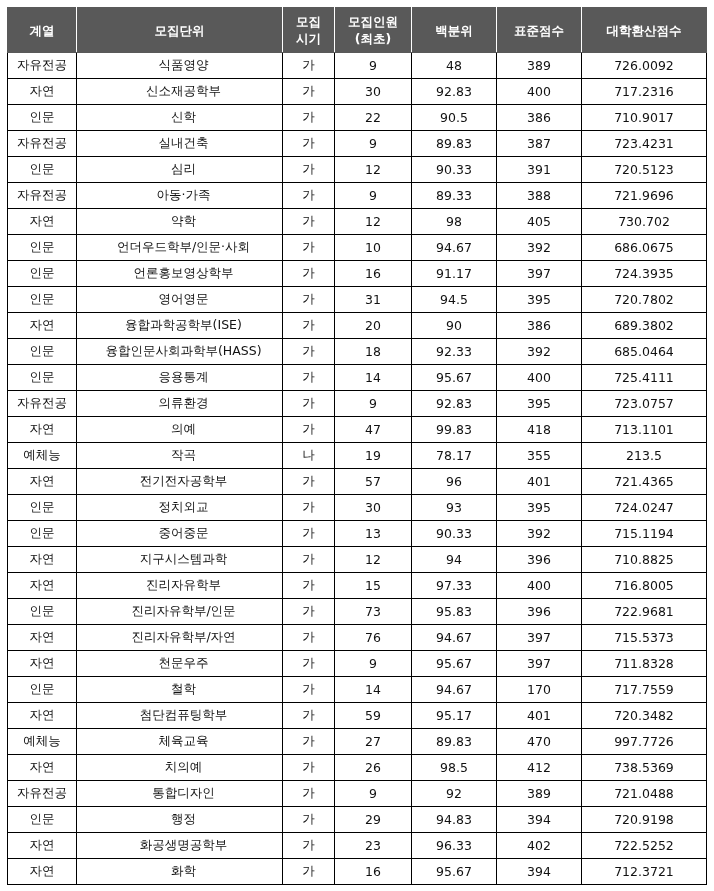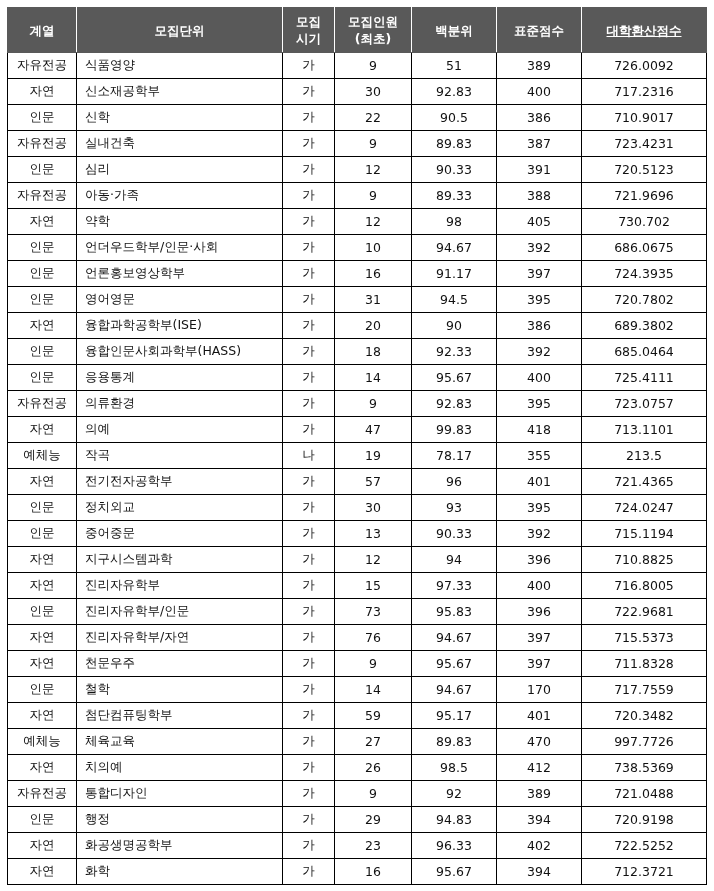--- a/index.html
+++ b/index.html
@@ -21,23 +21,23 @@
   table.admissions thead th {
     background: #595959;
     color: #ffffff;
     font-weight: bold;
     height: 44px;
     line-height: 17px;
     text-align: center;
     border-color: #595959;
     border-right-color: #ffffff;
   }
-  table.admissions thead th:last-child { border-right-color: #595959; text-decoration: underline; }
+  table.admissions thead th:last-child { border-right-color: #595959; }
   table.admissions tbody td { height: 25px; text-align: center; }
-  table.admissions tbody td.unit { text-align: left; padding-left: 8px; }
+  table.admissions tbody td.unit { text-align: center; padding-left: 8px; }
   .hdr-line { display: block; }
 </style>
 </head>
 <body>
 
 <table class="admissions">
   <colgroup>
     <col style="width:69px">
     <col style="width:206px">
     <col style="width:52px">
@@ -72,21 +72,21 @@
         <span class="hdr-line">대학환산점수</span>
       </th>
     </tr>
   </thead>
   <tbody id="table-body">
       <tr>
         <td>자유전공</td>
         <td class="unit">식품영양</td>
         <td>가</td>
         <td>9</td>
-        <td>51</td>
+        <td>48</td>
         <td>389</td>
         <td>726.0092</td>
       </tr>
       <tr>
         <td>자연</td>
         <td class="unit">신소재공학부</td>
         <td>가</td>
         <td>30</td>
         <td>92.83</td>
         <td>400</td>

